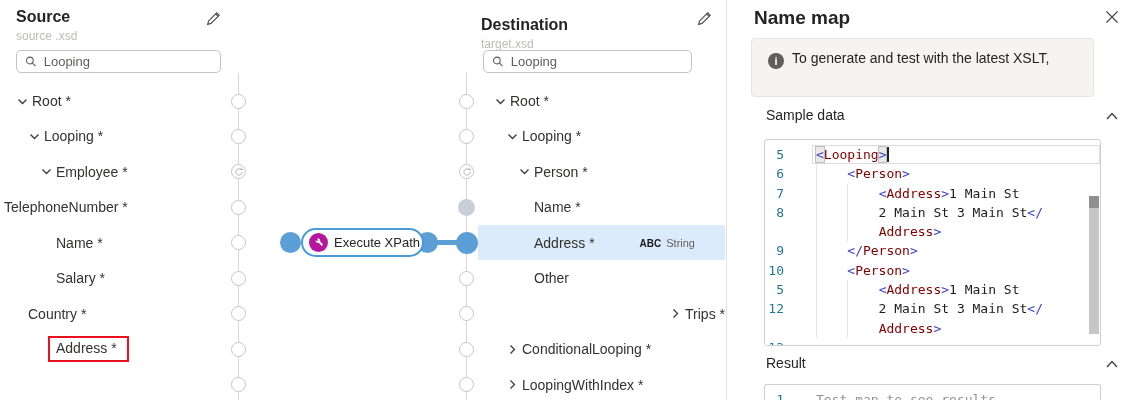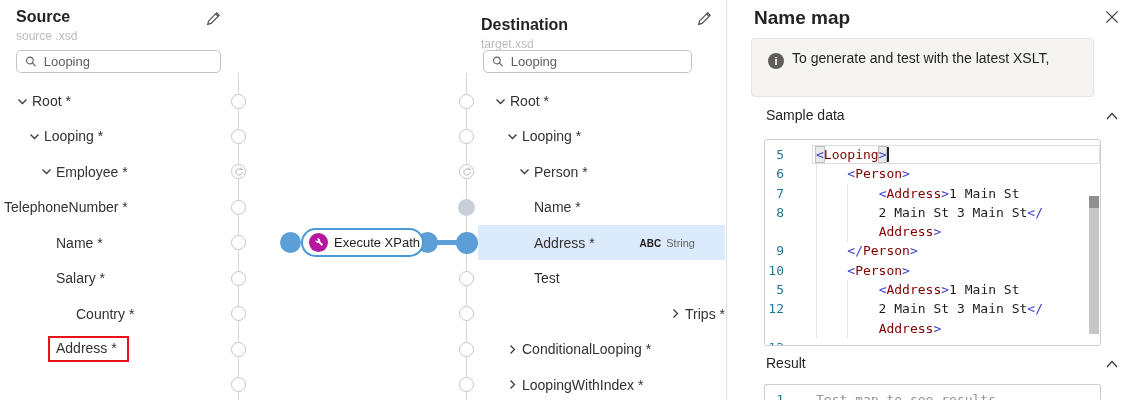--- a/index.html
+++ b/index.html
@@ -134,21 +134,21 @@
         <span>TelephoneNumber *</span>
       </div>
       <div class="tree-row" style="padding-left: 52px;">
         <span class="leaf-sp"></span>
         <span>Name *</span>
       </div>
       <div class="tree-row" style="padding-left: 52px;">
         <span class="leaf-sp"></span>
         <span>Salary *</span>
       </div>
-      <div class="tree-row" style="padding-left: 24px; margin-left: 48px;">
+      <div class="tree-row" style="padding-left: 24px;">
         <span class="leaf-sp"></span>
         <span>Country *</span>
       </div>
       <div class="tree-row" style="padding-left: 52px;">
         <span class="leaf-sp"></span>
         <span class="red-box"><span>Address *</span></span>
       </div>
     </div>
 
   <div class="rail" style="left:238px;"></div>
@@ -247,21 +247,21 @@
       <div class="tree-row selected" style="padding-left: 52px;">
         <span class="leaf-sp"></span>
         <span>Address *</span>
         <span class="type-badge">
          <span class="abc">ABC</span>
          <span class="tname">String</span>
         </span>
       </div>
       <div class="tree-row" style="padding-left: 52px;">
         <span class="leaf-sp"></span>
-        <span>Test</span>
+        <span>Other</span>
       </div>
       <div class="tree-row" style="padding-left: 40px; justify-content: flex-end;">
         <span class="chev">
           <svg width="13" height="13" viewBox="0 0 13 13">
     <path d="M4.5 2.5l4 4-4 4" fill="none" stroke="#3b3a39" stroke-width="1.3"></path>
           </svg>
         </span>
         <span>Trips *</span>
       </div>
       <div class="tree-row" style="padding-left: 28px;">

